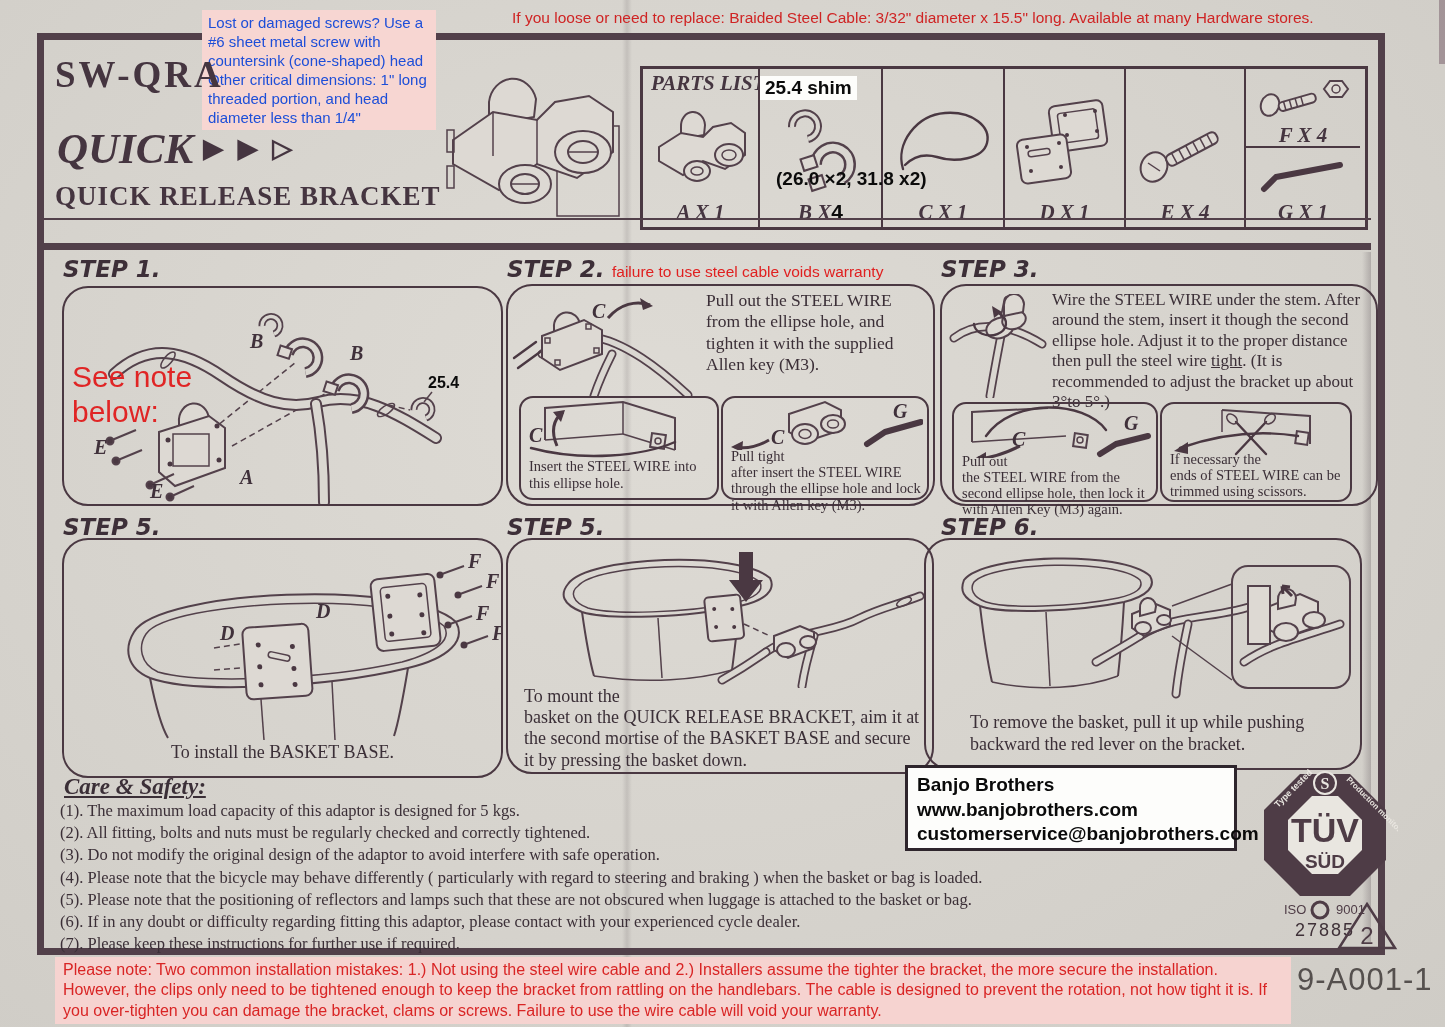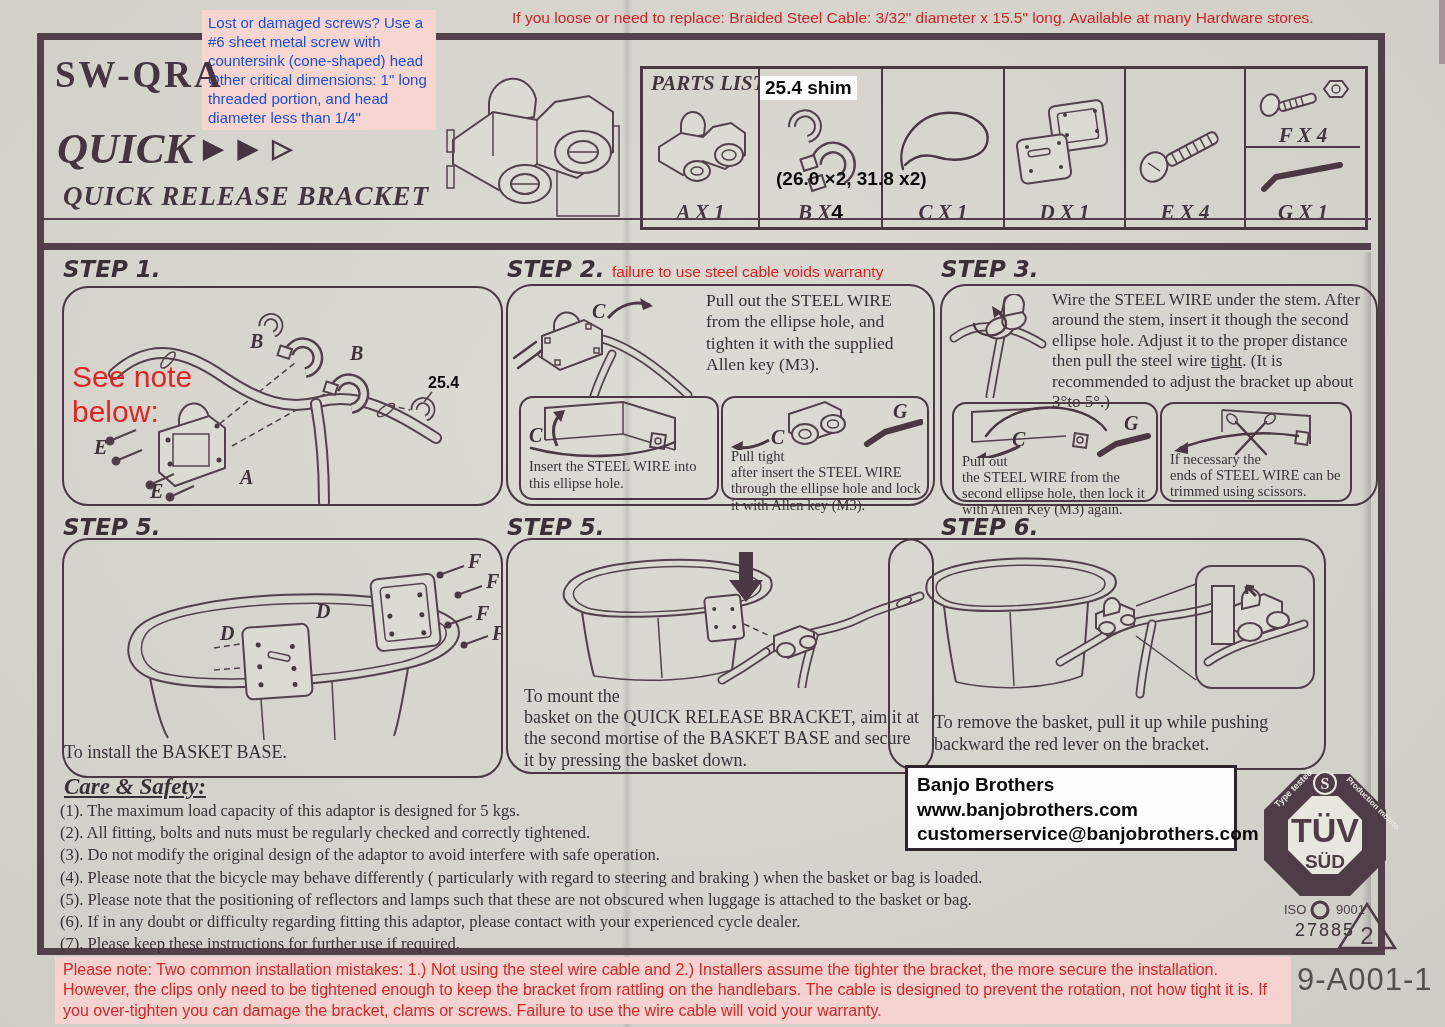--- a/index.html
+++ b/index.html
@@ -15,21 +15,21 @@
 
   
   .note-pink{position:absolute;background:#f7d6d2;color:#1d4ed8;font-size:15px;line-height:1.27;padding:3px 6px;}
   .screws-note{left:202px;top:10px;width:222px;}
   .cable-note{position:absolute;left:512px;top:9px;color:#cf2424;font-size:15.5px;white-space:nowrap;}
 
   
   .model{position:absolute;left:55px;top:53px;font-family:"Liberation Serif",serif;font-weight:bold;font-size:37px;letter-spacing:3px;color:#453540;}
   .title{position:absolute;left:57px;top:124px;font-family:"Liberation Serif",serif;font-weight:bold;font-style:italic;font-size:43px;color:#453540;}
   .title .arrows{font-style:normal;font-size:26px;letter-spacing:4px;vertical-align:6px;margin-left:10px;}
-  .subtitle{position:absolute;left:55px;top:181px;font-family:"Liberation Serif",serif;font-weight:bold;font-style:italic;font-size:27px;letter-spacing:1px;color:#453540;margin-left:8px;}
+  .subtitle{position:absolute;left:55px;top:181px;font-family:"Liberation Serif",serif;font-weight:bold;font-size:27px;letter-spacing:1px;color:#453540;}
 
   
   .parts-box{position:absolute;left:640px;top:66px;width:722px;height:158px;border:3px solid #4a3842;}
   .pcell{position:absolute;top:0;height:100%;border-right:2px solid #4a3842;}
   .pcell:last-child{border-right:none;}
   .parts-title{position:absolute;left:8px;top:2px;font-family:"Liberation Serif",serif;font-weight:bold;font-style:italic;font-size:21px;color:#453540;white-space:nowrap;}
   .plabel{position:absolute;bottom:2px;width:100%;text-align:center;font-family:"Liberation Serif",serif;font-weight:bold;font-style:italic;font-size:21px;color:#453540;}
   .b4{font-family:"Liberation Sans",sans-serif;font-style:normal;color:#0b0b0b;font-weight:bold;font-size:21px;}
   .ov-black{position:absolute;font-weight:bold;color:#0b0b0b;font-size:18px;white-space:nowrap;}
   .shim-note{left:760px;top:76px;background:#fdfdfb;padding:1px 5px;font-size:19px;}
@@ -419,21 +419,21 @@
         <line x1="402" y1="104" x2="424" y2="96" class="ln"></line>
           <circle cx="400" cy="105" r="3.5" class="inkfill"></circle>
       </g>
       <text x="252" y="78" class="lbl">D</text>
       <text x="156" y="100" class="lbl">D</text>
       <text x="404" y="28" class="lbl">F</text>
       <text x="422" y="48" class="lbl">F</text>
       <text x="412" y="80" class="lbl">F</text>
       <text x="428" y="100" class="lbl">F</text>
     </svg>
-    <div class="stext" style="position:absolute;left:0;top:202px;width:100%;font-size:18px">To install the BASKET BASE.</div>
+    <div class="stext" style="position:absolute;left:0;top:202px;width:100%;text-align:center;font-size:18px">To install the BASKET BASE.</div>
   </div>
 
   <div class="step-head" style="left:507px;top:514px">STEP 5.</div>
   <div class="sbox" style="left:506px;top:538px;width:424px;height:232px">
     <svg width="424" height="148" viewBox="0 0 424 148">
       <path class="ln" d="M60,44 C80,16 230,10 262,38 C268,50 258,60 232,66 C180,78 100,80 74,72 C54,64 52,54 60,44 Z"></path>
       <path class="ln15" d="M70,46 C88,24 224,18 252,42 C256,51 248,58 226,63 C178,73 104,75 80,68 C64,62 62,52 70,46 Z"></path>
       <path class="ln" d="M74,72 C78,100 82,122 86,136"></path>
       <path class="ln" d="M232,66 C228,96 226,116 224,130"></path>
       <path class="ln15" d="M86,136 C140,144 190,140 224,130"></path>
@@ -461,21 +461,21 @@
         <ellipse cx="12" cy="24" rx="9" ry="7" class="fillp"></ellipse>
         <ellipse cx="34" cy="16" rx="8" ry="6" class="fillp"></ellipse>
       </g>
       <ellipse cx="396" cy="62" rx="3.5" ry="8" class="ln15" transform="rotate(65 396 62)"></ellipse>
     </svg>
     <div class="stext prelines" style="position:absolute;left:16px;top:146px;width:396px;font-size:18px;line-height:1.18">To mount the
 basket on the QUICK RELEASE BRACKET, aim it at the second mortise of the BASKET BASE and secure it by pressing the basket down.</div>
   </div>
 
   <div class="step-head" style="left:941px;top:514px">STEP 6.</div>
-  <div class="sbox" style="left:888px;top:538px;width:434px;height:228px">
+  <div class="sbox" style="left:924px;top:538px;width:434px;height:228px">
     <svg width="434" height="172" viewBox="0 0 434 172">
       <path class="ln" d="M38,40 C58,14 196,10 224,36 C230,46 222,56 198,62 C150,72 76,74 54,66 C36,58 34,50 38,40 Z"></path>
       <path class="ln15" d="M48,42 C66,22 190,18 214,40 C218,48 210,54 192,58 C148,67 80,69 60,62 C46,57 44,48 48,42 Z"></path>
       <path class="ln" d="M54,66 C58,100 62,124 66,142"></path>
       <path class="ln" d="M198,62 C196,96 194,118 192,136"></path>
       <path class="ln15" d="M66,142 C110,152 160,148 192,136"></path>
       <line x1="120" y1="72" x2="124" y2="146" class="ln15"></line>
 
       <path class="to2" d="M214,96 C252,72 290,80 332,64"></path>
       <path class="ti2" d="M214,96 C252,72 290,80 332,64"></path>

